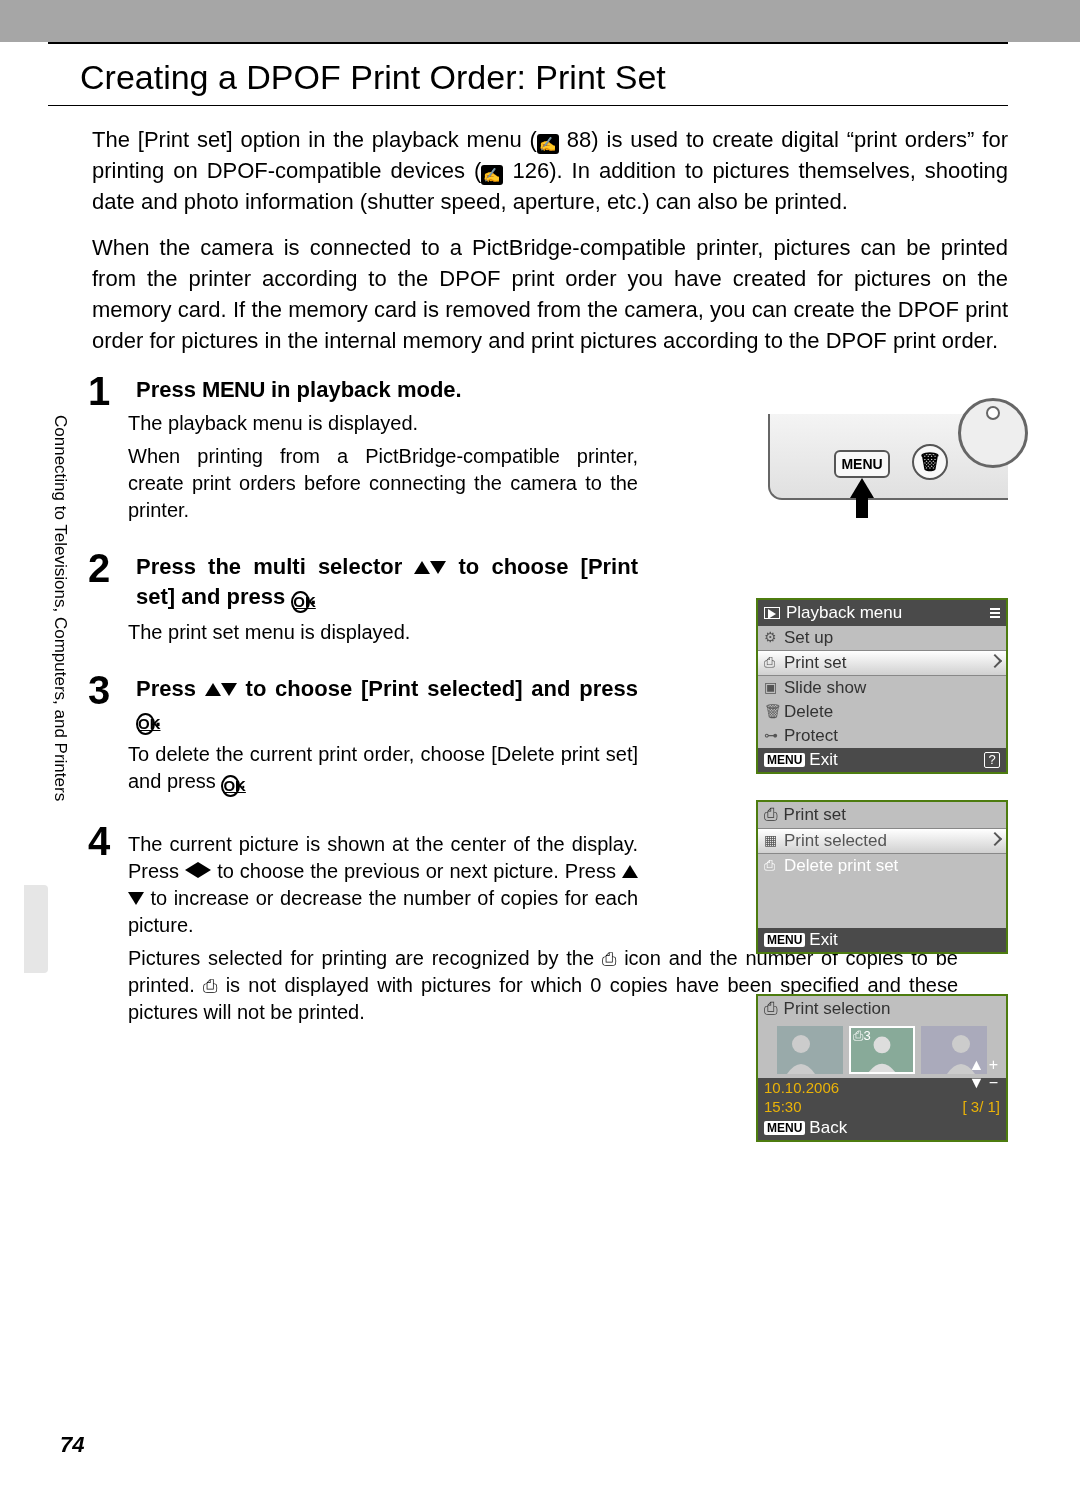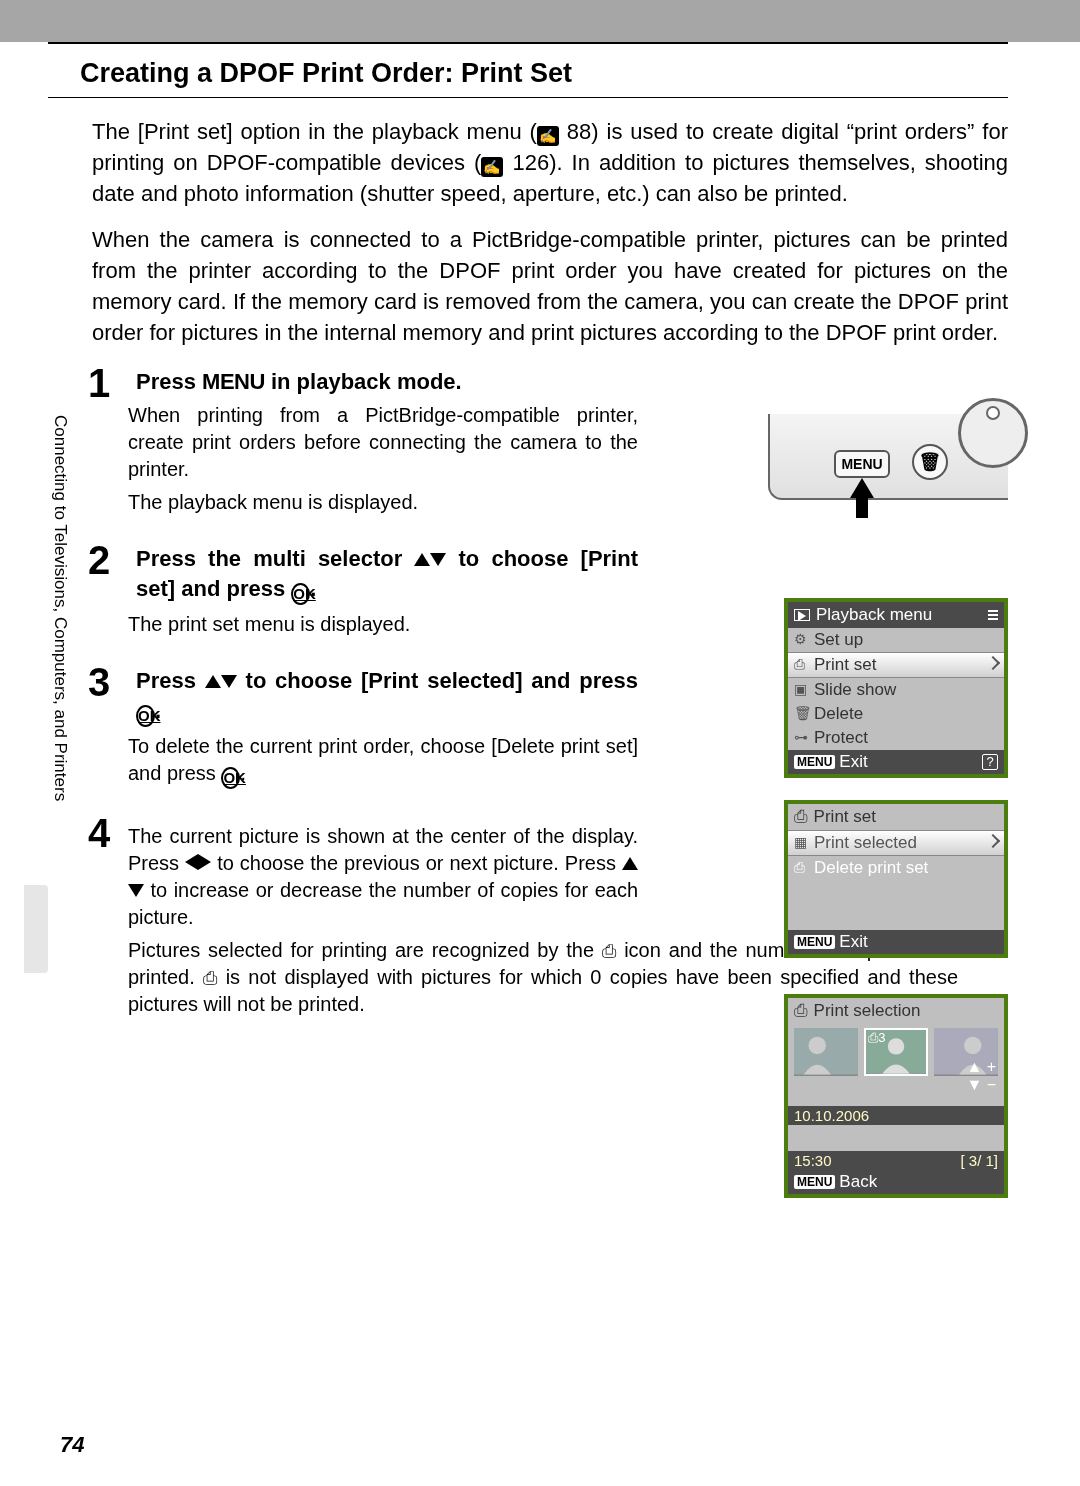--- a/index.html
+++ b/index.html
@@ -20,22 +20,22 @@
   .page {
     padding: 42px 72px 0 48px;
     position: relative;
     height: 100%;
   }
   .rule-top {
     border-top: 2px solid #000;
     margin-bottom: 8px;
   }
   h1 {
-    font-size: 27px;
-    font-weight: bold;
+    font-size: 34px;
+    font-weight: normal;
     margin: 14px 0 8px 32px;
   }
   .rule-bottom {
     border-top: 1px solid #000;
     margin-bottom: 18px;
   }
   .intro {
     font-size: 22px;
     line-height: 1.42;
     text-align: justify;
@@ -186,22 +186,22 @@
     content:"";
     position:absolute;
     left:-6px; top:18px;
     width:12px; height:22px;
     background:#000;
   }
   
   .lcd {
     position: absolute;
     right: 72px;
-    width: 224px;
-    border: 4px solid #4d7c0f;
+    width: 252px;
+    border: 2px solid #4d7c0f;
     font-size: 17px;
     background: #bfbfbf;
     font-family: Arial, sans-serif;
   }
   .lcd-header {
     background: #4a4a4a;
     color: #fff;
     padding: 3px 6px;
     display: flex;
     align-items: center;
@@ -268,21 +268,21 @@
   .lcd3 .lcd-header2 { background:#bfbfbf; color:#333; padding:3px 6px; display:flex; gap:6px; align-items:center;}
   .thumbs {
     display:flex; gap:6px; justify-content:center; padding:4px 6px; background:#bfbfbf;
   }
   .thumb {
     width:66px; height:48px; background:#888; position:relative; overflow:hidden;
   }
   .thumb.center { border:2px solid #fff; }
   .thumb .svg-person { position:absolute; inset:0; }
   .lcd3 .info-row {
-    background:#4a4a4a; color:#fef9c3; font-size:15px; padding:1px 6px; display:flex; justify-content:space-between;margin-top:26px;
+    background:#4a4a4a; color:#eab308; font-size:15px; padding:1px 6px; display:flex; justify-content:space-between;
   }
   .lcd3 .arrows-col {
     position:absolute; right:8px; top:60px; color:#fff; font-size:16px; line-height:1.1; text-align:right;
   }
   .pagenum {
     position: absolute;
     left: 60px;
     bottom: 28px;
     font-size: 22px;
     font-style: italic;
@@ -308,22 +308,22 @@
   <div class="side-tab"></div>
 
   <div class="steps">
 
     <div class="step">
       <div class="stepnum">1</div>
       <div class="stepcontent narrow">
         <div class="head">
           <span>Press </span><span class="menu-label">MENU</span><span> in playback mode.</span>
         </div>
+        <div class="body">The playback menu is displayed.</div>
         <div class="body">When printing from a PictBridge-compatible printer, create print orders before connecting the camera to the printer.</div>
-        <div class="body">The playback menu is displayed.</div>
       </div>
     </div>
 
     <div class="step">
       <div class="stepnum">2</div>
       <div class="stepcontent narrow">
         <div class="head">
           <span>Press the multi selector </span><span class="tri-up"></span><span class="tri-down"></span><span> to choose [Print set] and press </span><span class="ok-icon">OK</span>.
         </div>
         <div class="body">The print set menu is displayed.</div>

